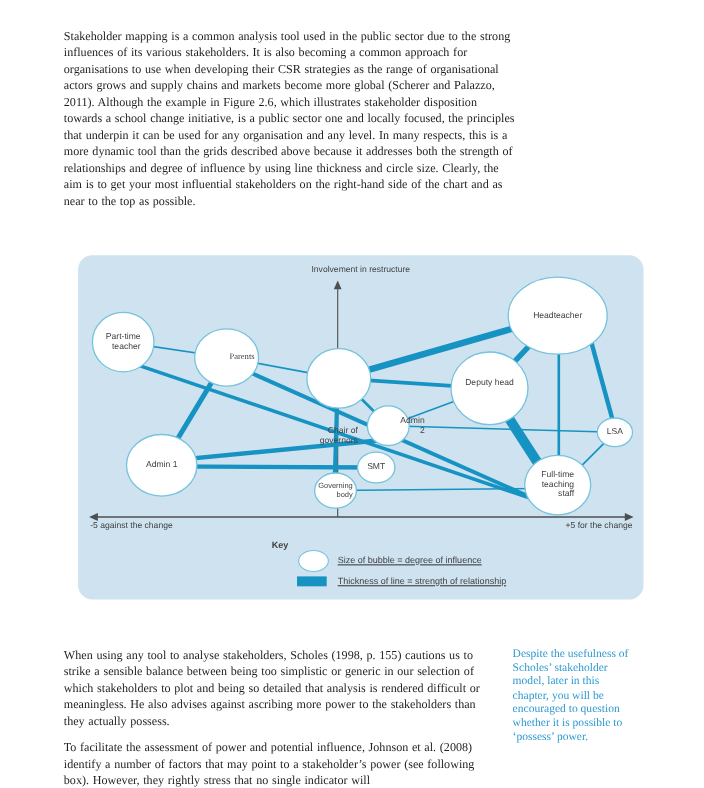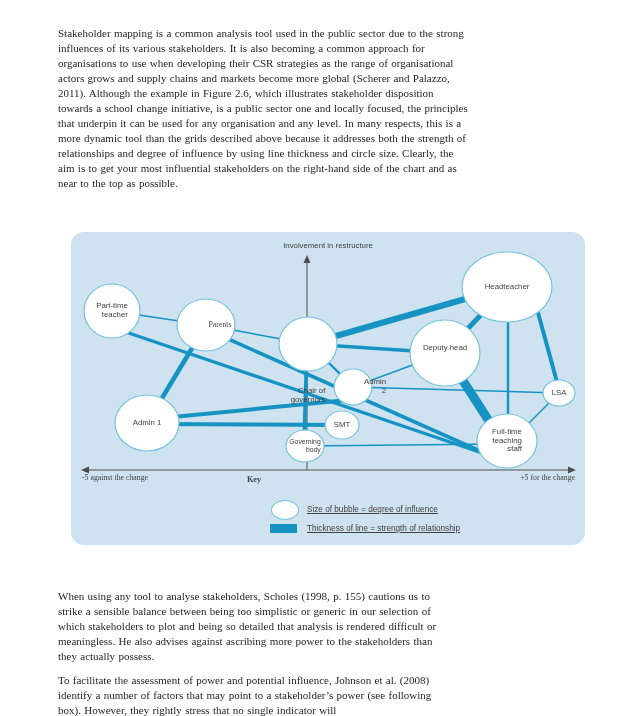--- a/index.html
+++ b/index.html
@@ -8,23 +8,23 @@
   .body-para{position:absolute;font-size:11px;line-height:15px;text-align:left;
              word-spacing:0.6px;color:#1f1f1f;}
   .margin-note{position:absolute;left:466px;top:589px;width:130px;font-size:10.5px;
                line-height:12.6px;color:#2e9ad0;white-space:pre-line;}
   .figure-panel{position:absolute;left:71px;top:232px;width:514px;height:313px;
                 background:#cee3ef;border-radius:13px;}
   .figure-panel svg{position:absolute;left:0;top:0;}
   .fig-label{position:absolute;transform:translate(-50%,-50%);text-align:right;
              font-family:"Liberation Sans", sans-serif;color:#414042;
              white-space:pre-line;line-height:1.12;}
-  .axis-label{position:absolute;font-family:Liberation Serif, serif;
+  .axis-label{position:absolute;font-family:Liberation Sans, sans-serif;
               font-size:7.8px;color:#414042;}
-  .key-title{position:absolute;left:176px;top:243px;font-family:Liberation Serif, serif;
+  .key-title{position:absolute;left:176px;top:259px;font-family:Liberation Sans, sans-serif;
              font-size:8.2px;font-weight:bold;color:#414042;}
   .key-bubble{position:absolute;left:200px;top:268px;width:28px;height:20px;border-radius:50%;
               background:#ffffff;border:1px solid #76c3dd;box-sizing:border-box;}
   .key-swatch{position:absolute;left:199px;top:292px;width:27px;height:9px;background:#1793c3;}
   .key-text{position:absolute;font-family:"Liberation Sans", sans-serif;font-size:8.2px;color:#414042;text-decoration:underline;}
   .caption{position:absolute;left:71px;top:557px;font-family:"Liberation Sans", sans-serif;
            font-size:9.3px;color:#333;letter-spacing:0.2px;}
   .caption b{font-weight:bold;color:#222;}
 </style>
 </head>
@@ -101,14 +101,21 @@
     <div class="key-text" style="left:236px;top:273px;">Size of bubble = degree of influence</div>
     <div class="key-swatch"></div>
     <div class="key-text" style="left:236px;top:292px;">Thickness of line = strength of relationship</div>
   </div>
 
 
   <div class="body-para" style="left:58px;top:589px;width:392px;">When using any tool to analyse stakeholders, Scholes (1998, p. 155) cautions us to strike a sensible balance between being too simplistic or generic in our selection of which stakeholders to plot and being so detailed that analysis is rendered difficult or meaningless. He also advises against ascribing more power to the stakeholders than they actually possess.</div>
 
   <div class="body-para" style="left:58px;top:673px;width:392px;">To facilitate the assessment of power and potential influence, Johnson et al. (2008) identify a number of factors that may point to a stakeholder’s power (see following box). However, they rightly stress that no single indicator will</div>
 
+  <div class="margin-note">Despite the usefulness of
+Scholes’ stakeholder
+model, later in this
+chapter, you will be
+encouraged to question
+whether it is possible to
+‘possess’ power.</div>
 
 </div>
 
 </body></html>

